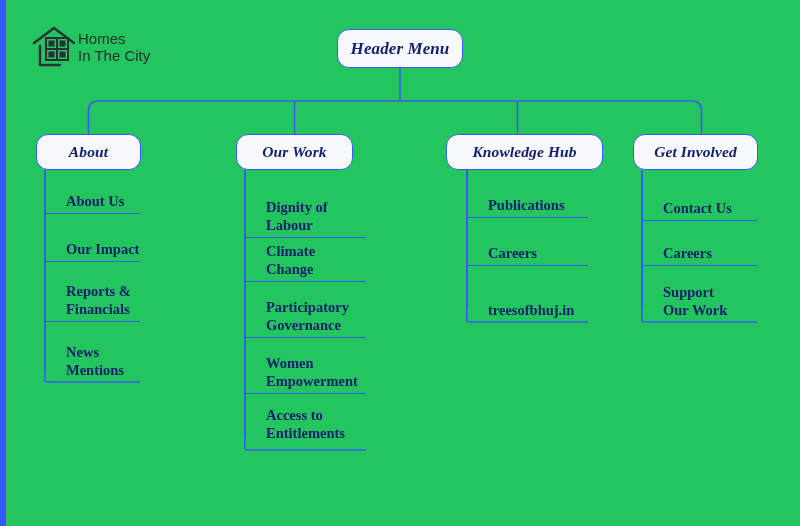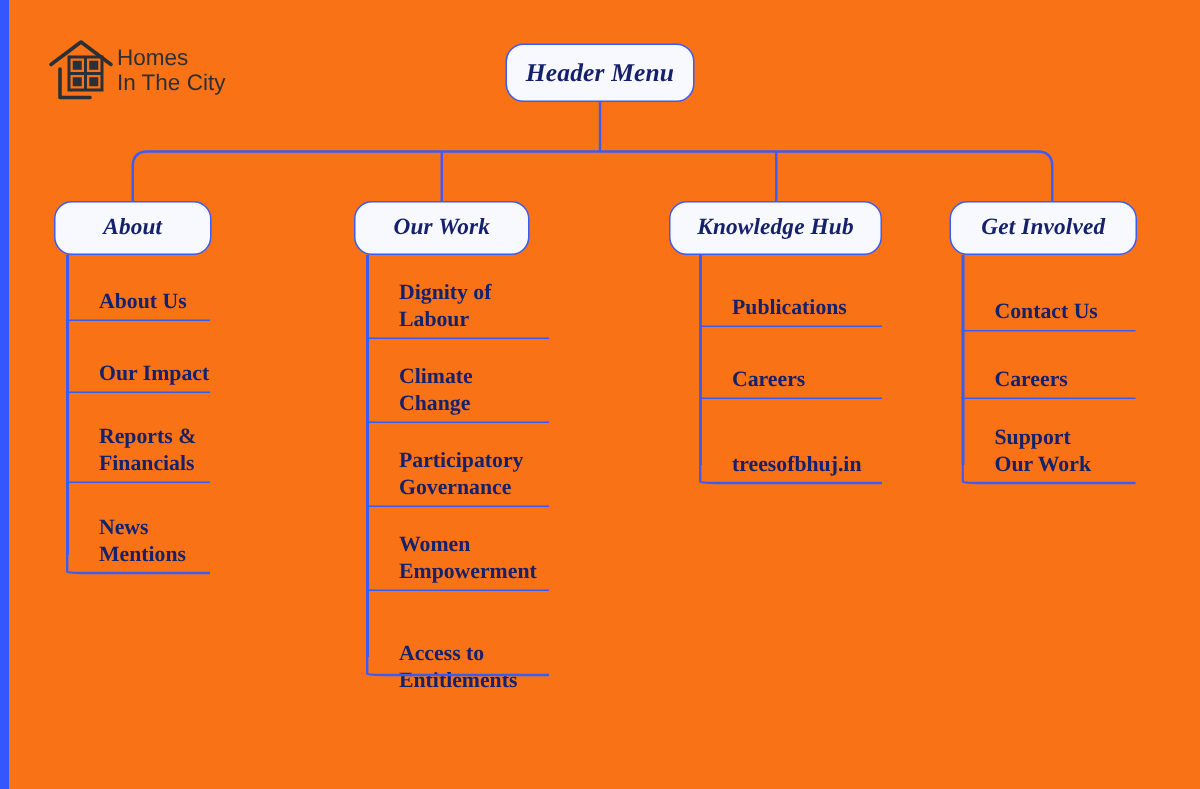--- a/index.html
+++ b/index.html
@@ -14,21 +14,21 @@
     font-family: "Liberation Serif", "DejaVu Serif", serif;
     overflow: hidden;
     position: relative;
   }
 
   #canvas {
     position: absolute;
     left: 0; top: 0;
     width: 800px;
     height: 526px;
-    background: #f97316;
+    background: #22c55e;
   }
 
   
   .edge-stripe {
     position: absolute;
     left: 0;
     top: 0;
     width: 6px;
     height: 526px;
     background: #3356ff;
@@ -65,21 +65,21 @@
     width: 126px;
     height: 39px;
     font-size: 17px;
   }
   .node.cat {
     height: 36px;
     font-size: 15.5px;
   }
   #cat-about      { left: 36px;  top: 134px; width: 105px; }
   #cat-ourwork    { left: 236px; top: 134px; width: 117px; }
-  #cat-knowledge  { left: 446px; top: 134px; width: 142px; }
+  #cat-knowledge  { left: 446px; top: 134px; width: 157px; }
   #cat-getinvolved{ left: 633px; top: 134px; width: 125px; }
 
   
   .conn {
     position: absolute;
     left: 0; top: 0;
     width: 800px; height: 526px;
     pointer-events: none;
   }
 
@@ -182,29 +182,29 @@
 Financials</div>
     <div class="leaf last" style="top: 152px; height: 60px; width: 96px;">News
 Mentions</div>
     <svg class="tail" xmlns="http://www.w3.org/2000/svg" width="100" height="16" style="position: absolute; left: 0px; top: 200px;">
         <path d="M0.8 0 L0.8 11.2 Q0.8 12 12 12 L96 12" fill="none" stroke="#3b5bf5" stroke-width="1.6"></path>
       </svg>
   </div>
 
   <div class="col col-ourwork">
     <div class="rail" style="height: 268px;"></div>
-    <div class="leaf" style="top: 0px; height: 56px; width: 122px;">Dignity of
+    <div class="leaf" style="top: 12px; height: 56px; width: 122px;">Dignity of
 Labour</div>
     <div class="leaf" style="top: 56px; height: 56px; width: 122px;">Climate
 Change</div>
     <div class="leaf" style="top: 112px; height: 56px; width: 122px;">Participatory
 Governance</div>
     <div class="leaf" style="top: 168px; height: 56px; width: 122px;">Women
 Empowerment</div>
-    <div class="leaf last" style="top: 240px; height: 56px; width: 122px;">Access to
+    <div class="leaf last" style="top: 219px; height: 56px; width: 122px;">Access to
 Entitlements</div>
     <svg class="tail" xmlns="http://www.w3.org/2000/svg" width="126" height="16" style="position: absolute; left: 0px; top: 268px;">
         <path d="M0.8 0 L0.8 11.2 Q0.8 12 12 12 L122 12" fill="none" stroke="#3b5bf5" stroke-width="1.6"></path>
       </svg>
   </div>
 
   <div class="col col-knowledge">
     <div class="rail" style="height: 140px;"></div>
     <div class="leaf" style="top: 0px; height: 48px; width: 122px;">Publications</div>
     <div class="leaf" style="top: 48px; height: 48px; width: 122px;">Careers</div>

